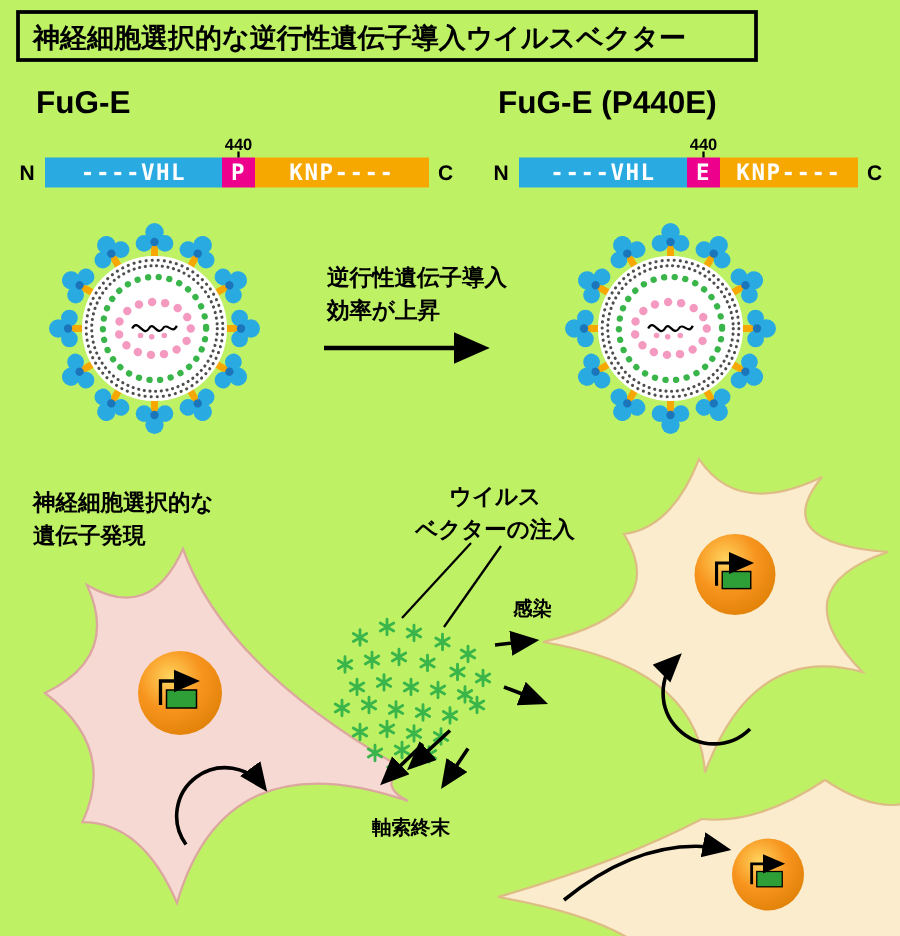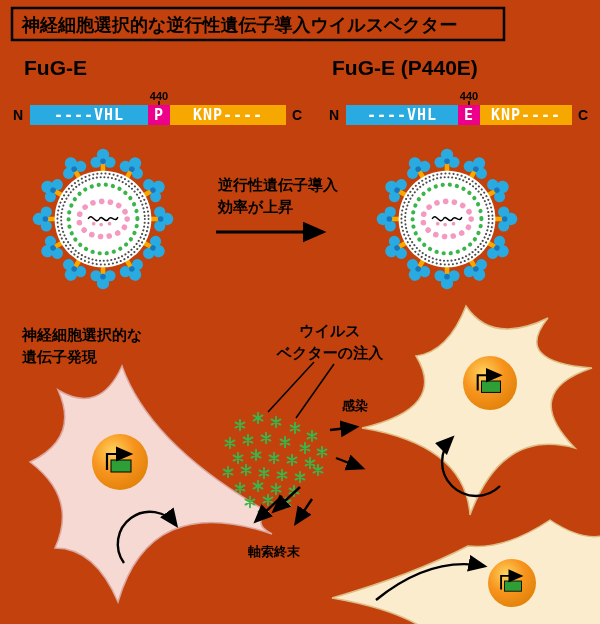--- a/index.html
+++ b/index.html
@@ -1,16 +1,16 @@
 <!DOCTYPE html>
 <html><head>
 <meta charset="utf-8">
 <style>
   html,body{margin:0;padding:0;background:#fff}
-  .stage{width:600px;height:624px;position:relative;background:#c2410c;overflow:hidden;
+  .stage{width:600px;height:624px;position:relative;background:#bef264;overflow:hidden;
          font-family:"Liberation Sans","DejaVu Sans",sans-serif}
   svg{display:block}
   text{font-family:"Liberation Sans","DejaVu Sans",sans-serif;fill:#000}
   .t-title{font-size:18px;font-weight:bold}
   .t-head{font-size:21px;font-weight:bold}
   .t-seq{font-family:"DejaVu Sans Mono","Liberation Mono",monospace;font-size:15px;font-weight:bold;fill:#fff;letter-spacing:1px}
   .t-nc{font-size:14px;font-weight:bold}
   .t-pos{font-size:11px;font-weight:bold}
   .t-jp15{font-size:15px;font-weight:bold}
   .t-jp13{font-size:13px;font-weight:bold}

